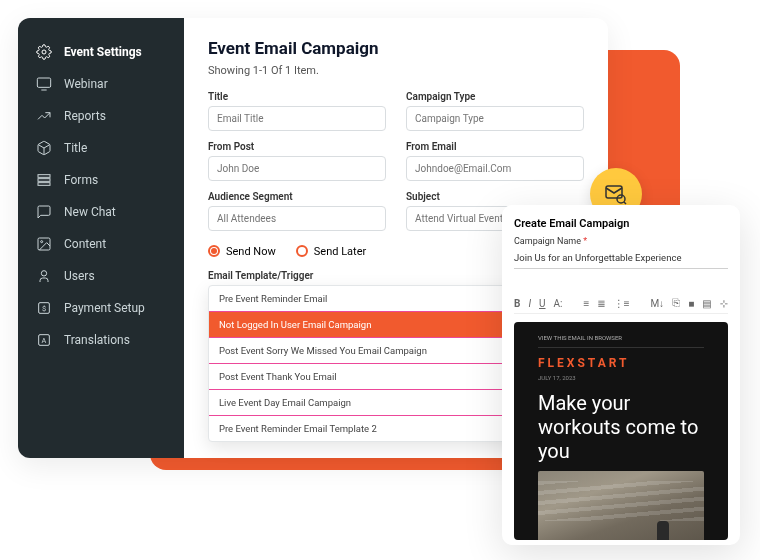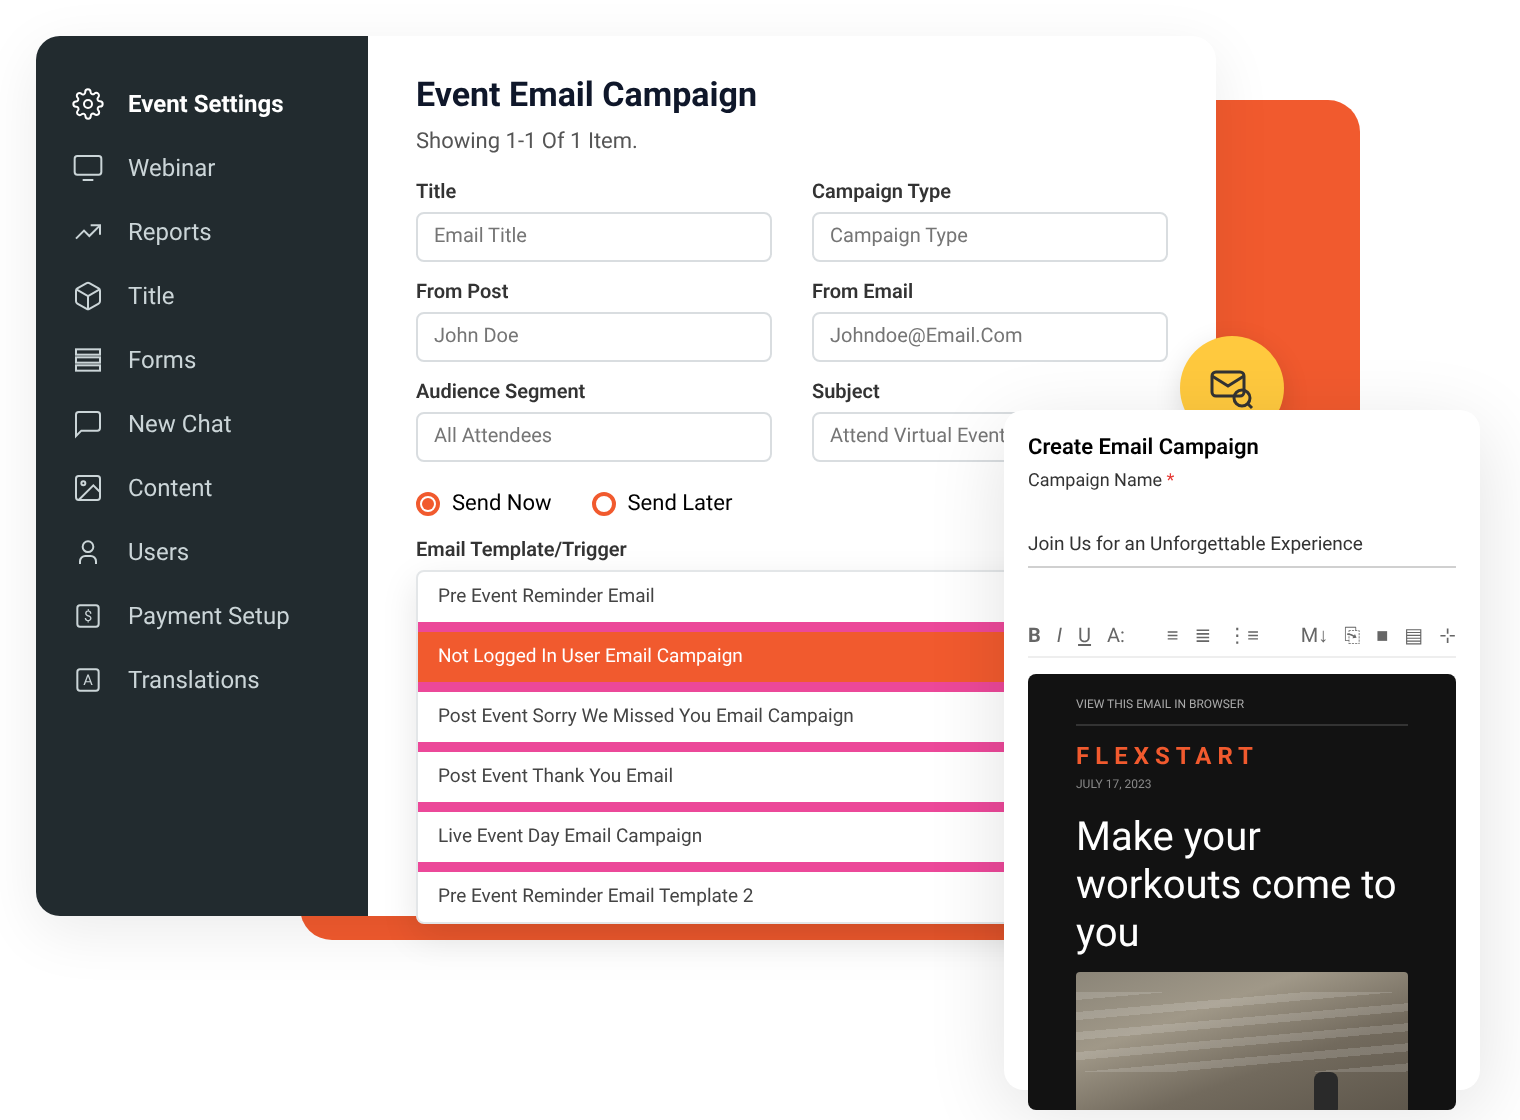--- a/index.html
+++ b/index.html
@@ -13,32 +13,32 @@
 .sb-icon svg{stroke:#cbd5d8;fill:none;stroke-width:1.5}
 .sb-item.active .sb-icon svg{stroke:#fff}
 .content{flex:1;padding:20px 24px}
 .page-title{font-size:17px;font-weight:700;color:#0f172a;margin-bottom:6px}
 .subtitle{font-size:11px;color:#555;margin-bottom:14px}
 .form-row{display:flex;gap:20px;margin-bottom:10px}
 .form-col{flex:1}
 .label{font-size:10px;font-weight:600;color:#333;margin-bottom:4px;display:block}
 .input{width:100%;border:1px solid #d9dde0;border-radius:4px;padding:6px 8px;font-size:10px;color:#888;background:#fff}
 .radio-row{display:flex;gap:20px;margin:14px 0 12px}
-.radio{display:flex;align-items:center;gap:6px;font-size:11px;cursor:pointer}
+.radio{display:flex;align-items:flex-start;gap:6px;font-size:11px;cursor:pointer}
 .radio-dot{width:12px;height:12px;border-radius:50%;border:2px solid #f15a2e;display:flex;align-items:center;justify-content:center}
 .radio-dot.fill::after{content:"";width:6px;height:6px;border-radius:50%;background:#f15a2e}
 .radio-dot.empty{border-color:#f15a2e}
 .tpl-list{border:1px solid #e3e6e8;border-radius:4px;box-shadow:0 6px 18px rgba(0,0,0,0.1);margin-top:4px;background:#fff}
-.tpl-item{padding:7px 10px;font-size:9.5px;color:#444;border-bottom:5px solid #ec4899;cursor:pointer}
+.tpl-item{padding:7px 10px;font-size:9.5px;color:#444;border-bottom:1px solid #ec4899;cursor:pointer}
 .tpl-item:last-child{border-bottom:none}
 .tpl-item.sel{background:#f15a2e;color:#fff}
 .right-panel{position:absolute;left:502px;top:205px;width:238px;height:340px;background:#fff;border-radius:10px;padding:12px;box-shadow:0 10px 40px rgba(0,0,0,0.12)}
 .badge{position:absolute;left:590px;top:168px;width:52px;height:52px;border-radius:50%;background:#ffc93e;display:flex;align-items:center;justify-content:center;box-shadow:0 4px 14px rgba(0,0,0,0.12)}
 .rp-title{font-size:11px;font-weight:600;margin-bottom:6px}
-.rp-label{font-size:9px;color:#333;margin-bottom:14px}
+.rp-label{font-size:9px;color:#333;margin-bottom:0}
 .rp-label .req{color:#e53935}
 .rp-input{width:100%;border:none;border-bottom:1px solid #d0d0d0;padding:3px 0 5px;font-size:9.5px;color:#333;margin-bottom:24px}
 .toolbar{display:flex;gap:8px;align-items:center;padding:4px 0;border-bottom:1px solid #eee;margin-bottom:8px;font-size:10px;color:#666}
 .toolbar span{cursor:pointer}
 .email-preview{background:#121212;color:#fff;border-radius:4px;padding:12px 24px;height:218px;overflow:hidden;position:relative}
 .ep-top{font-size:6px;color:#aaa;margin-bottom:8px;border-bottom:1px solid #333;padding-bottom:6px}
 .ep-brand{color:#f15a2e;font-size:12px;font-weight:700;letter-spacing:3px;margin-bottom:4px}
 .ep-date{font-size:6px;color:#888;margin-bottom:10px}
 .ep-head{font-size:20px;font-weight:400;line-height:1.2;margin-bottom:8px}
 .ep-img{width:100%;height:78px;background:linear-gradient(160deg,#8b8578 0%,#a09888 30%,#726a5d 60%,#5a5348 100%);border-radius:2px;margin-bottom:8px;position:relative;overflow:hidden}

